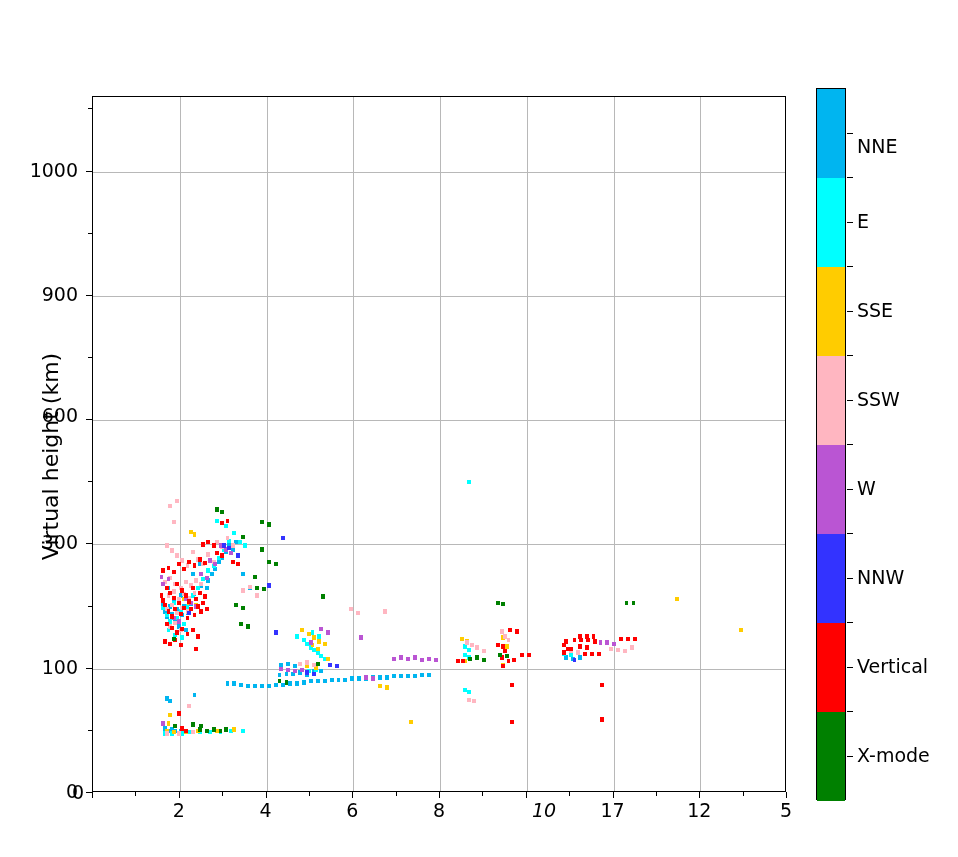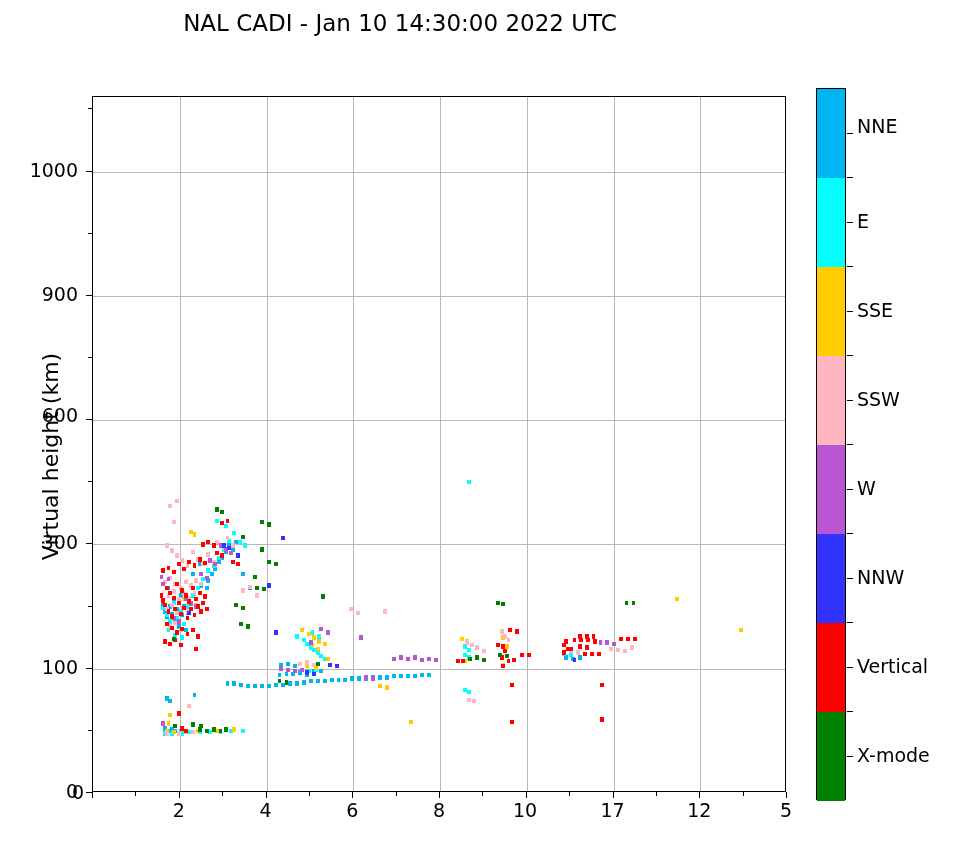--- a/index.html
+++ b/index.html
@@ -133,21 +133,20 @@
     font-size: 19px;
     white-space: nowrap;
     color: #000;
   }
 </style>
 </head>
 <body>
 
 <div id="figure">
 
-  <div id="chart-title">NAL CADI - Jan 10 14:30:00 2022 UTC</div>
 
   <div id="plot-area">
     <div id="gridlines">
         <div class="gridline-v" style="left: 86.75px;"></div>
         <div class="gridline-v" style="left: 173.5px;"></div>
         <div class="gridline-v" style="left: 260.25px;"></div>
         <div class="gridline-v" style="left: 347px;"></div>
         <div class="gridline-v" style="left: 433.75px;"></div>
         <div class="gridline-v" style="left: 520.5px;"></div>
         <div class="gridline-v" style="left: 607.25px;"></div>
@@ -591,21 +590,21 @@
       <div class="xticklabel" style="left: 32px; top: 781px; text-align: right; width: 52px;">0</div>
       <div class="xtick" style="left: 178.75px;"></div>
       <div class="xticklabel" style="left: 148.75px;">2</div>
       <div class="xtick" style="left: 265.5px;"></div>
       <div class="xticklabel" style="left: 235.5px;">4</div>
       <div class="xtick" style="left: 352.25px;"></div>
       <div class="xticklabel" style="left: 322.25px;">6</div>
       <div class="xtick" style="left: 439px;"></div>
       <div class="xticklabel" style="left: 409px;">8</div>
       <div class="xtick" style="left: 525.75px;"></div>
-      <div class="xticklabel" style="left: 495px;">10</div>
+      <div class="xticklabel" style="left: 514px; font-style: italic;">10</div>
       <div class="xtick" style="left: 612.5px;"></div>
       <div class="xticklabel" style="left: 582.5px;">17</div>
       <div class="xtick" style="left: 699.25px;"></div>
       <div class="xticklabel" style="left: 669.25px;">12</div>
       <div class="xtick" style="left: 786px;"></div>
       <div class="xticklabel" style="left: 756px;">5</div>
       <div class="xtick minor" style="left: 135.375px;"></div>
       <div class="xtick minor" style="left: 222.125px;"></div>
       <div class="xtick minor" style="left: 308.875px;"></div>
       <div class="xtick minor" style="left: 395.625px;"></div>
@@ -642,21 +641,21 @@
       <div class="cb-band" style="top: 89px; height: 89px; background: rgb(0, 255, 255);"></div>
       <div class="cb-band" style="top: 178px; height: 89px; background: rgb(255, 204, 0);"></div>
       <div class="cb-band" style="top: 267px; height: 89px; background: rgb(255, 182, 193);"></div>
       <div class="cb-band" style="top: 356px; height: 89px; background: rgb(186, 85, 211);"></div>
       <div class="cb-band" style="top: 445px; height: 89px; background: rgb(51, 51, 255);"></div>
       <div class="cb-band" style="top: 534px; height: 89px; background: rgb(255, 0, 0);"></div>
       <div class="cb-band" style="top: 623px; height: 89px; background: rgb(0, 128, 0);"></div>
     </div>
   <div id="colorbar-ticks">
       <div class="cb-tick" style="top: 132.5px;"></div>
-      <div class="cb-label" style="top: 115px; text-align: center;">NNE</div>
+      <div class="cb-label" style="top: 135px; text-align: center;">NNE</div>
       <div class="cb-tick" style="top: 221.5px;"></div>
       <div class="cb-label" style="top: 209.5px;">E</div>
       <div class="cb-tick" style="top: 310.5px;"></div>
       <div class="cb-label" style="top: 298.5px;">SSE</div>
       <div class="cb-tick" style="top: 399.5px;"></div>
       <div class="cb-label" style="top: 387.5px;">SSW</div>
       <div class="cb-tick" style="top: 488.5px;"></div>
       <div class="cb-label" style="top: 476.5px;">W</div>
       <div class="cb-tick" style="top: 577.5px;"></div>
       <div class="cb-label" style="top: 565.5px;">NNW</div>

